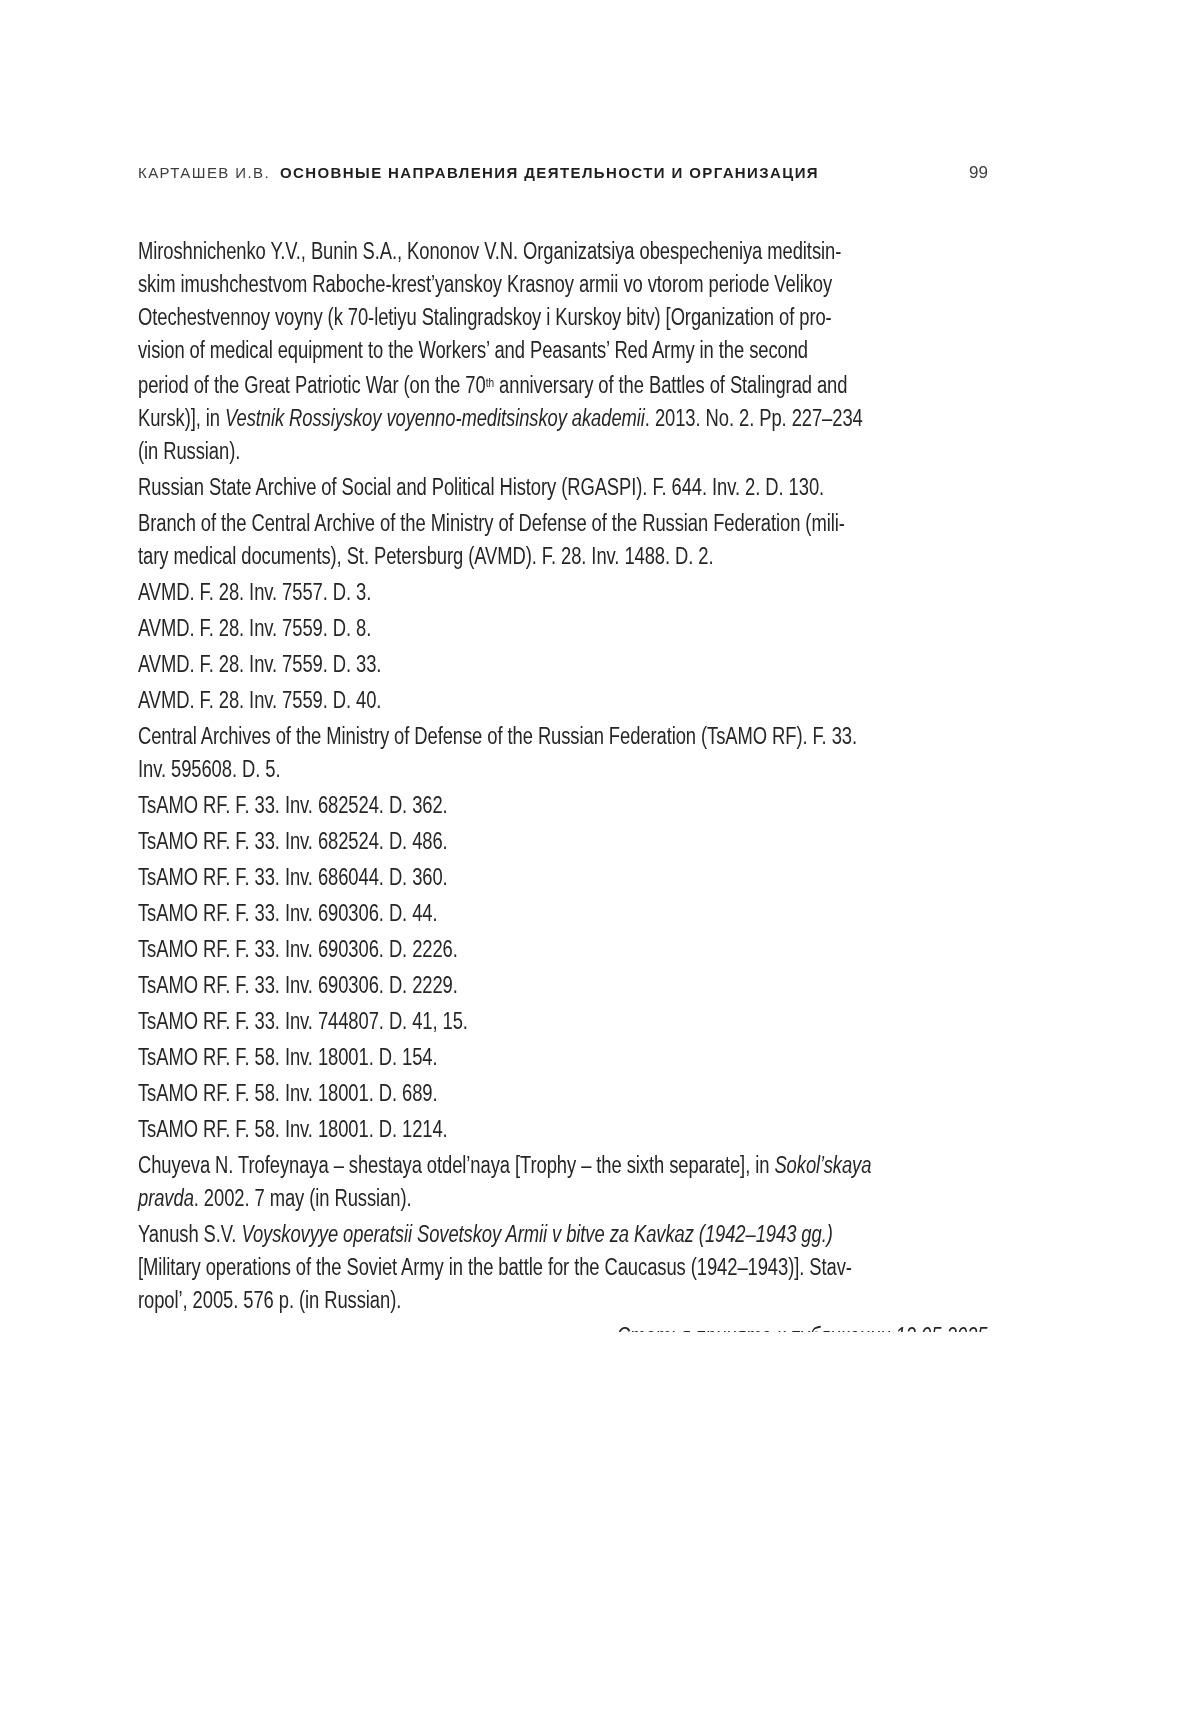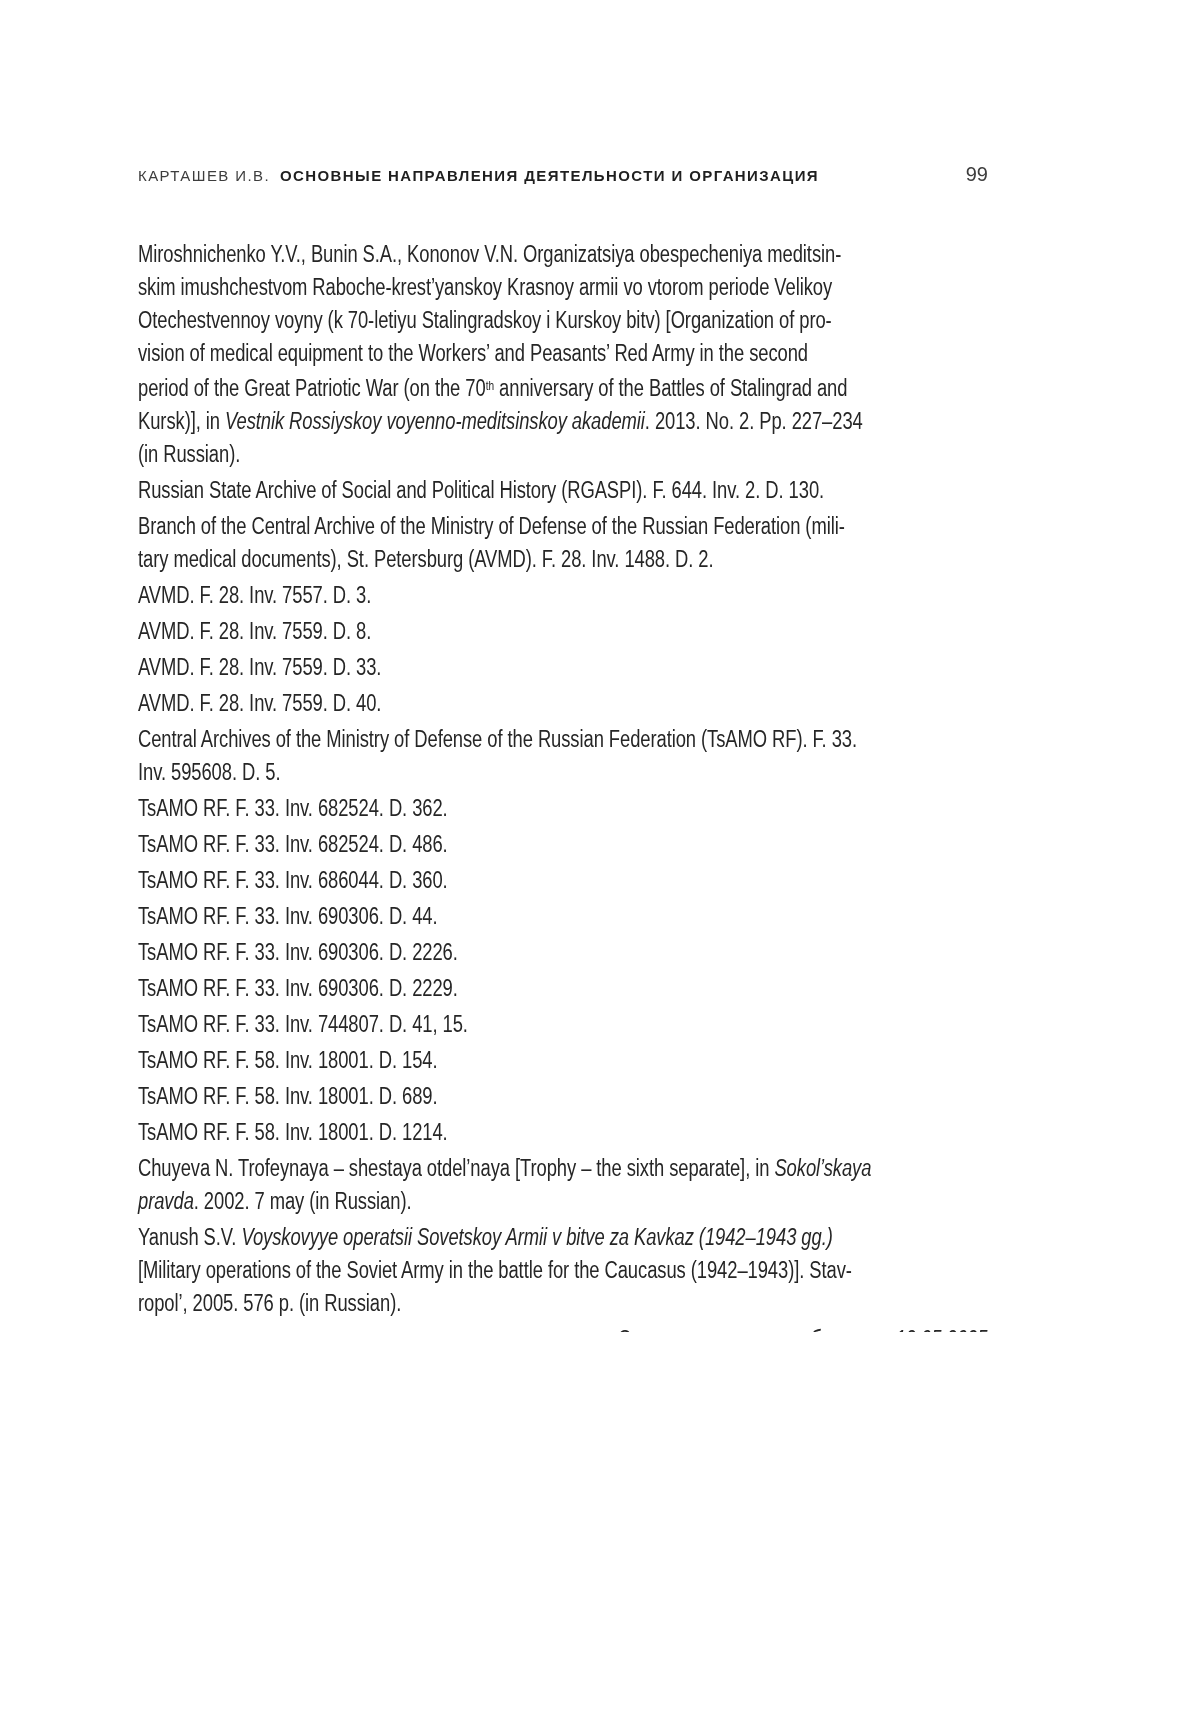--- a/index.html
+++ b/index.html
@@ -28,21 +28,21 @@
     color: #3d3d3d;
   }
   .rh-title {
     font-size: 15px;
     letter-spacing: 1.4px;
     font-weight: 700;
     color: #1f1f1f;
     margin-left: 10px;
   }
   .rh-page {
-    font-size: 20px;
+    font-size: 17px;
     color: #3d3d3d;
     font-weight: 400;
   }
   .condensed {
     width: 1062px;
     transform: scaleX(0.80);
     transform-origin: 0 0;
     margin-top: 52px;
   }
   .refs { font-size: 23px; }

